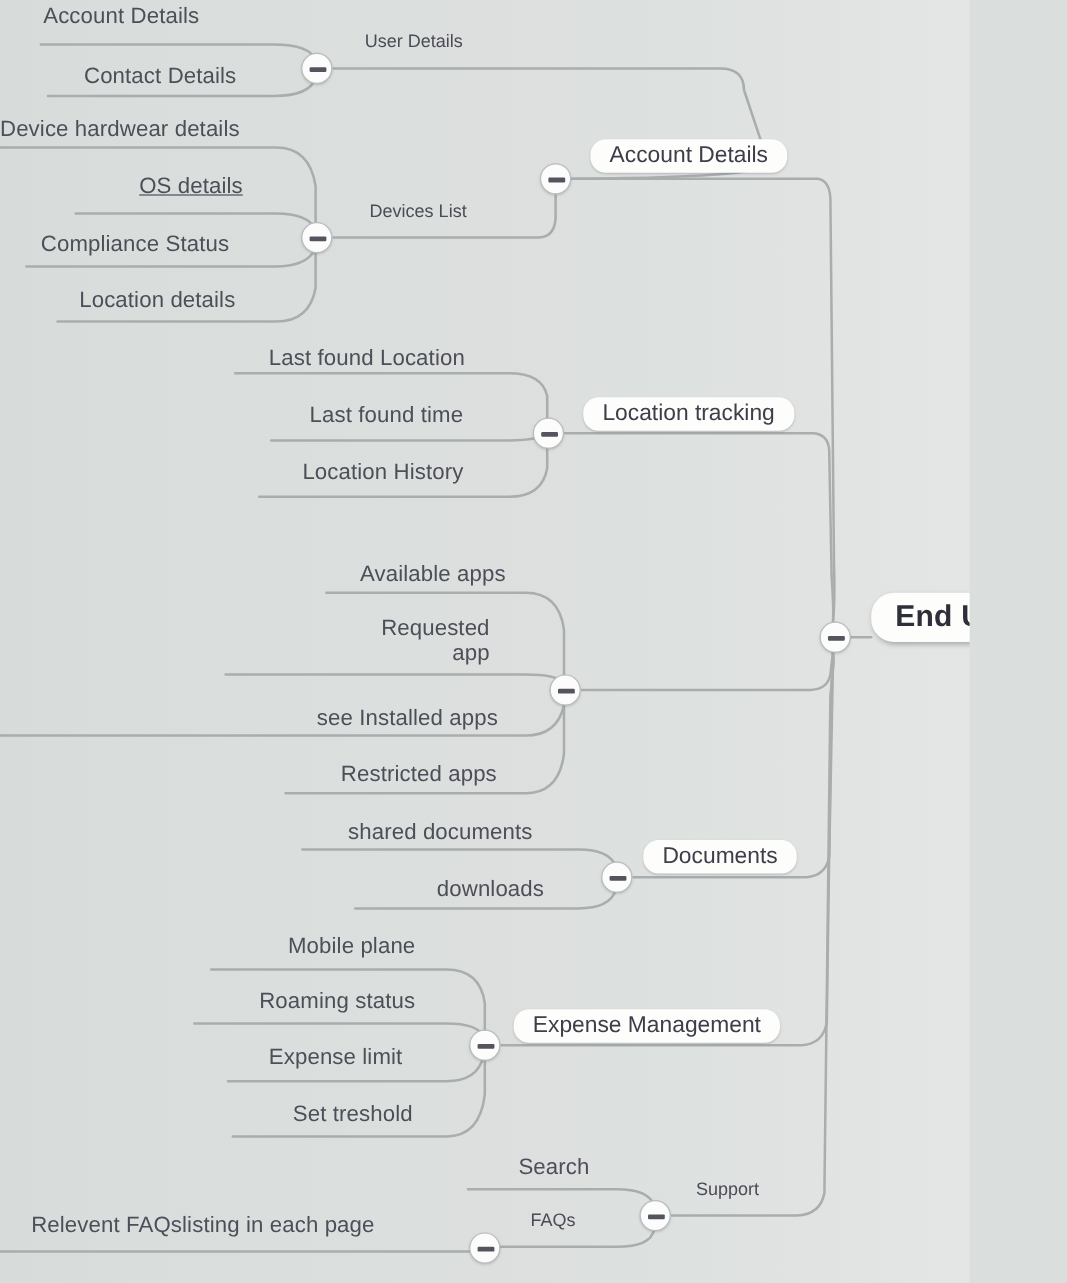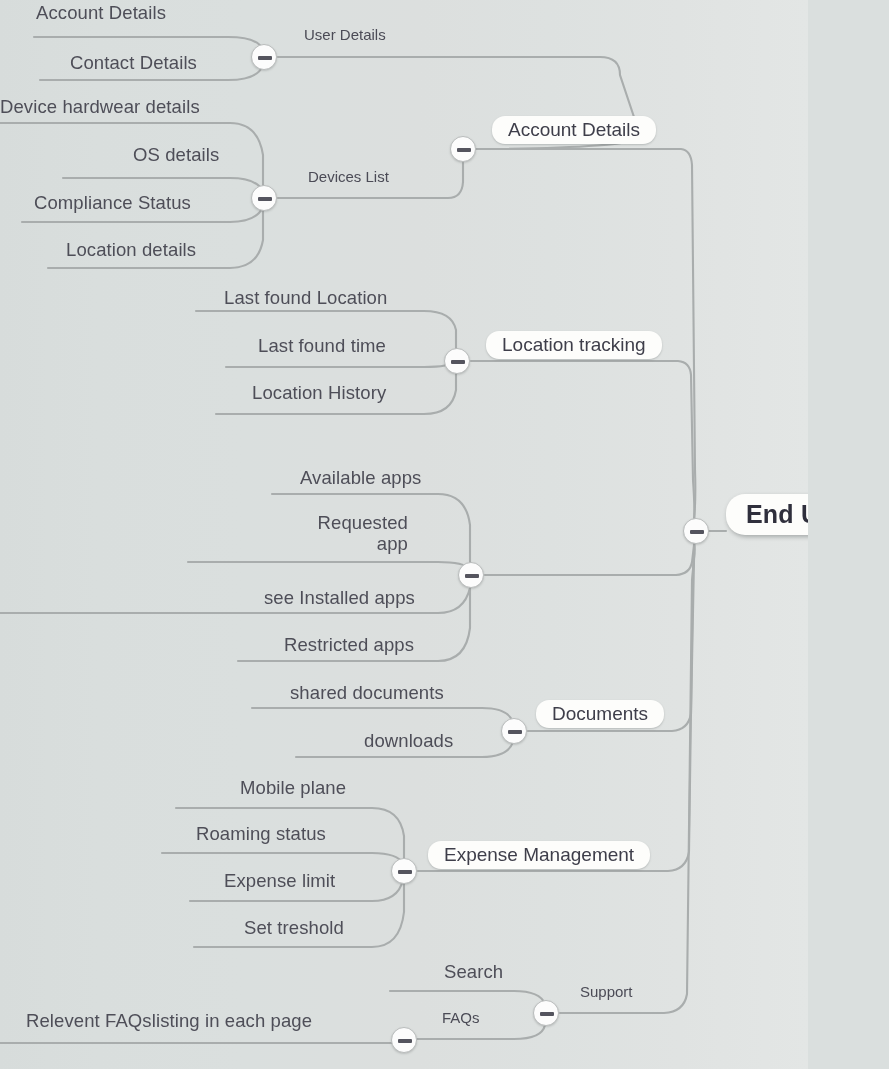--- a/index.html
+++ b/index.html
@@ -138,21 +138,21 @@
       <path d="M709,531 L726,531"></path>
     </g>
   </svg>
 
   <div class="node leaf" style="left:36px; top:3px;">Account Details</div>
 
   <div class="node leaf" style="left:70px; top:53px;">Contact Details</div>
 
   <div class="node leaf" style="left:0px; top:97px;">Device hardwear details</div>
 
-  <div class="node leaf" style="left:133px; top:145px;">OS details</div>
+  <div class="node leaf" style="left:116px; top:145px;text-decoration:underline;">OS details</div>
 
   <div class="node leaf" style="left:34px; top:193px;">Compliance Status</div>
 
   <div class="node leaf" style="left:66px; top:240px;">Location details</div>
 
   <div class="node leaf" style="left:224px; top:288px;">Last found Location</div>
 
   <div class="node leaf" style="left:258px; top:336px;">Last found time</div>
 
   <div class="node leaf" style="left:252px; top:383px;">Location History</div>
@@ -167,27 +167,27 @@
   <div class="node leaf" style="left:264px; top:588px;">see Installed apps</div>
 
   <div class="node leaf" style="left:284px; top:635px;">Restricted apps</div>
 
   <div class="node leaf" style="left:290px; top:683px;">shared documents</div>
 
   <div class="node leaf" style="left:364px; top:731px;">downloads</div>
 
   <div class="node leaf" style="left:240px; top:778px;">Mobile plane</div>
 
-  <div class="node leaf" style="left:196px; top:824px;">Roaming status</div>
+  <div class="node leaf" style="left:216px; top:824px;">Roaming status</div>
 
   <div class="node leaf" style="left:224px; top:871px;">Expense limit</div>
 
   <div class="node leaf" style="left:244px; top:918px;">Set treshold</div>
 
-  <div class="node leaf" style="left:432px; top:962px;margin-left:12px;">Search</div>
+  <div class="node leaf" style="left:432px; top:962px;">Search</div>
 
   <div class="node leaf" style="left:26px; top:1011px;">Relevent FAQslisting  in each page</div>
 
   <div class="node mid" style="left:304px; top:27px;">User Details</div>
 
   <div class="node mid" style="left:308px; top:169px;">Devices List</div>
 
   <div class="node mid" style="left:442px; top:1010px;">FAQs</div>
 
   <div class="node branch" style="left:492px; top:116px;">Account Details</div>

